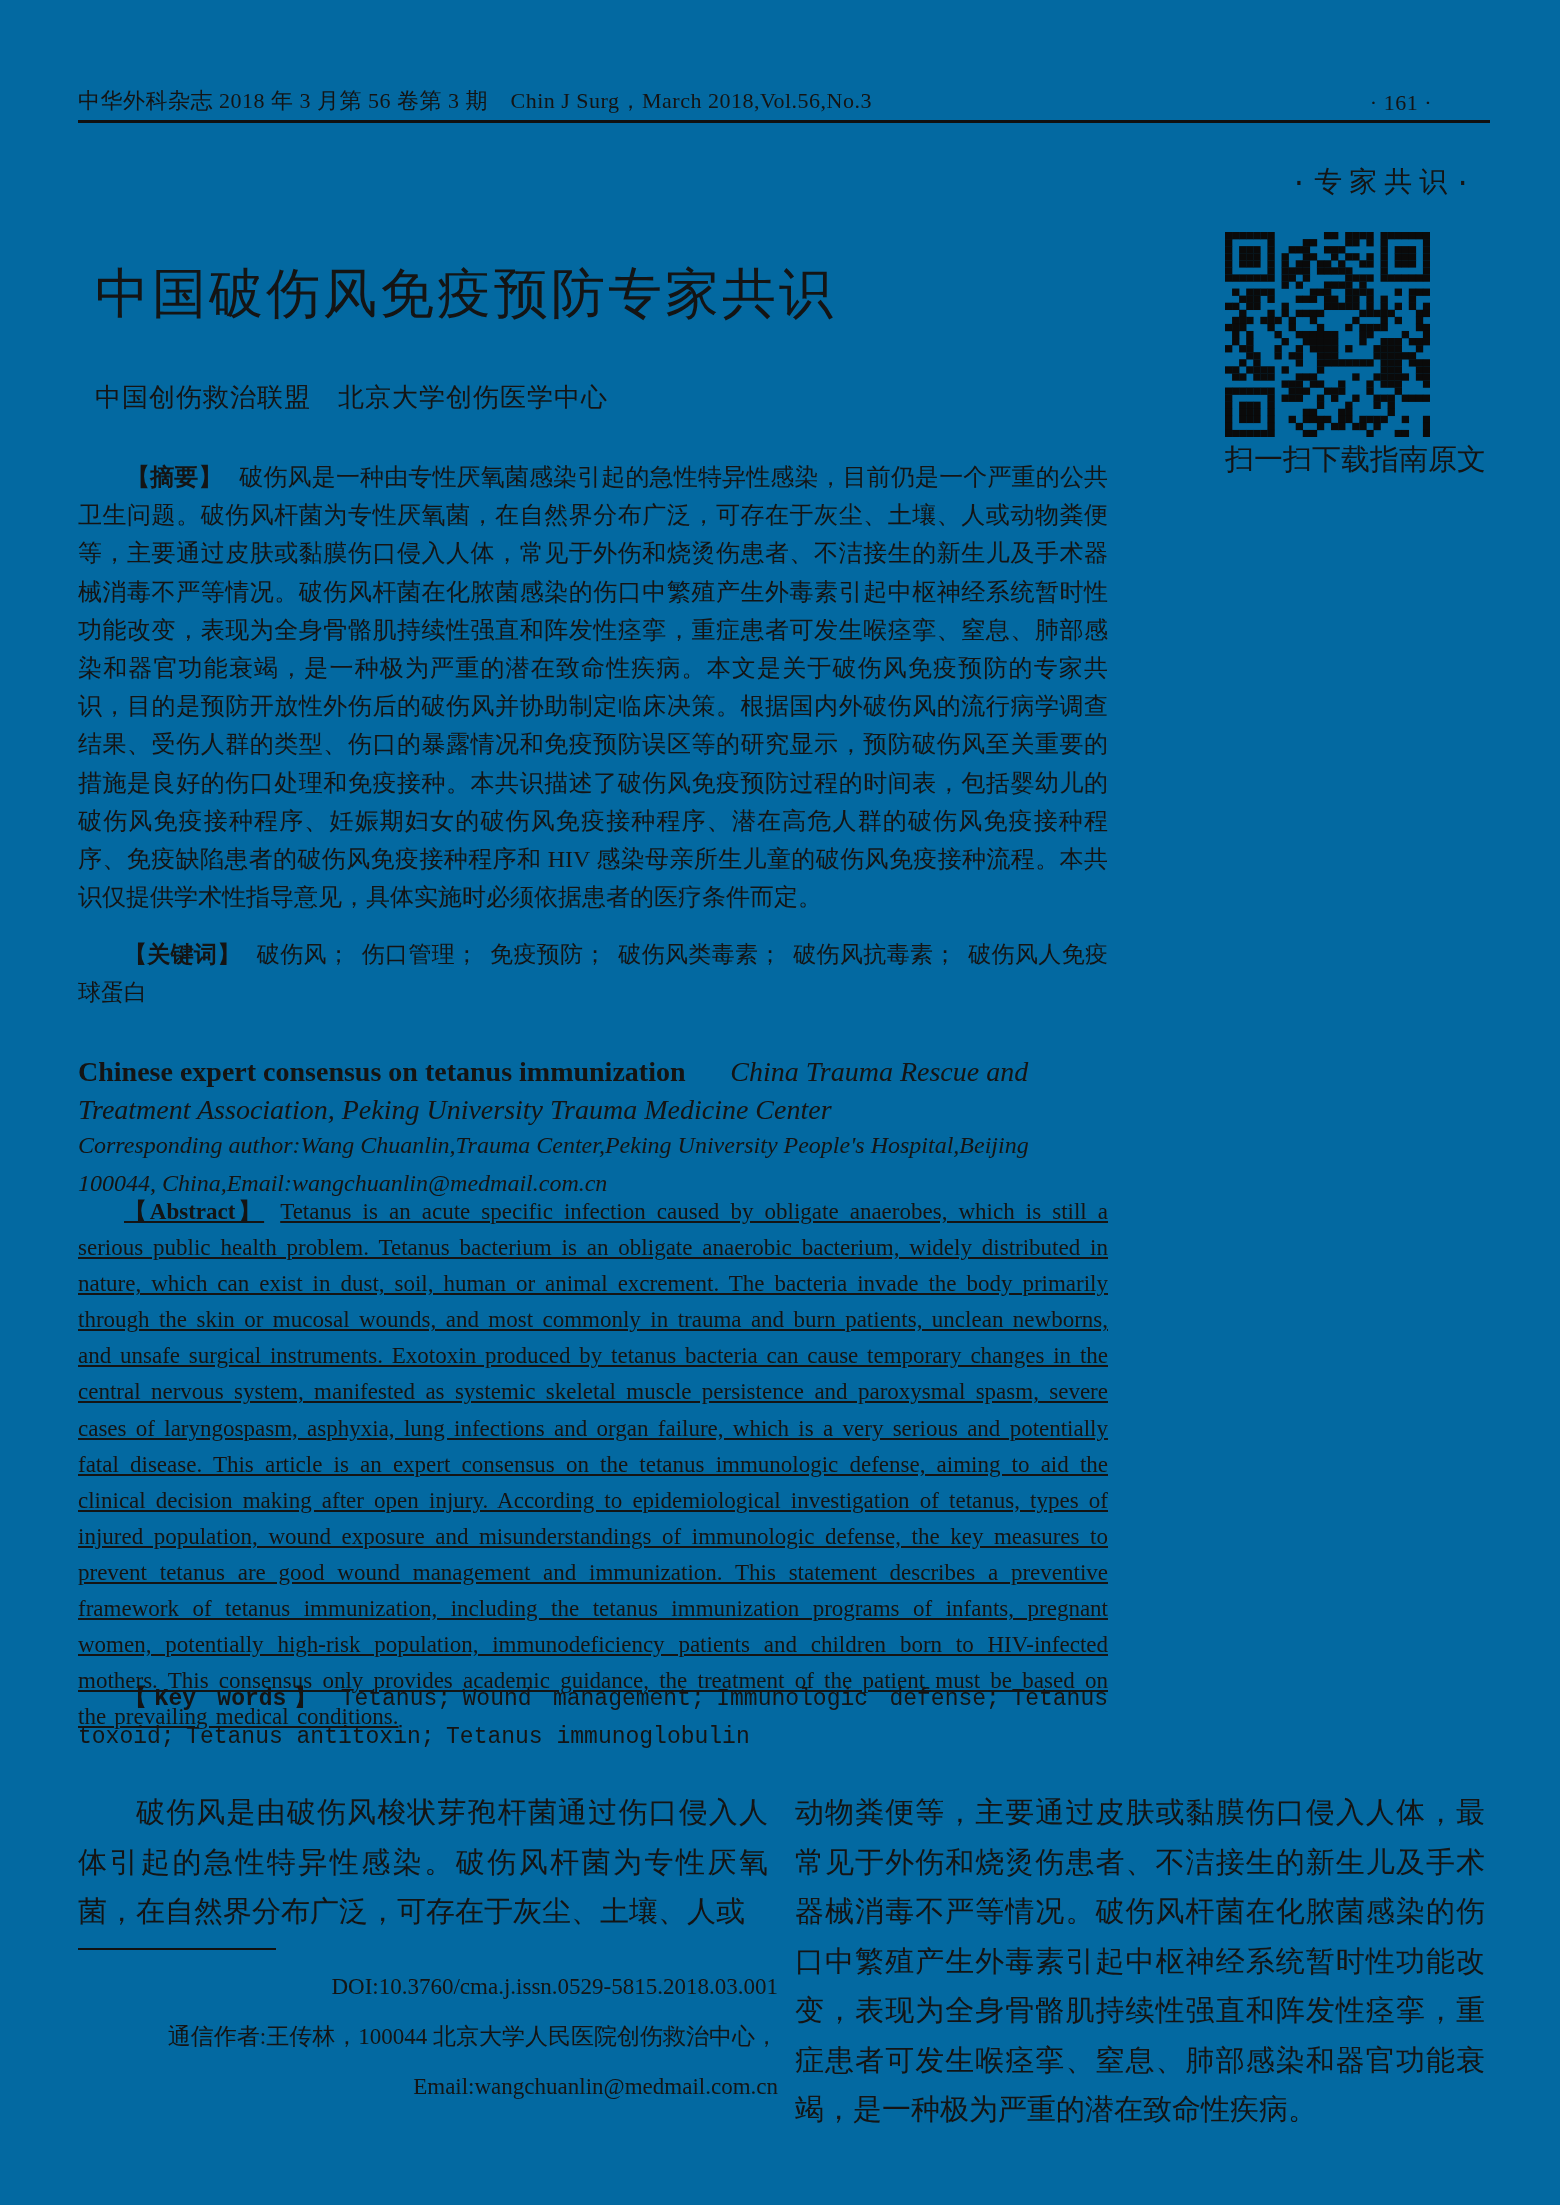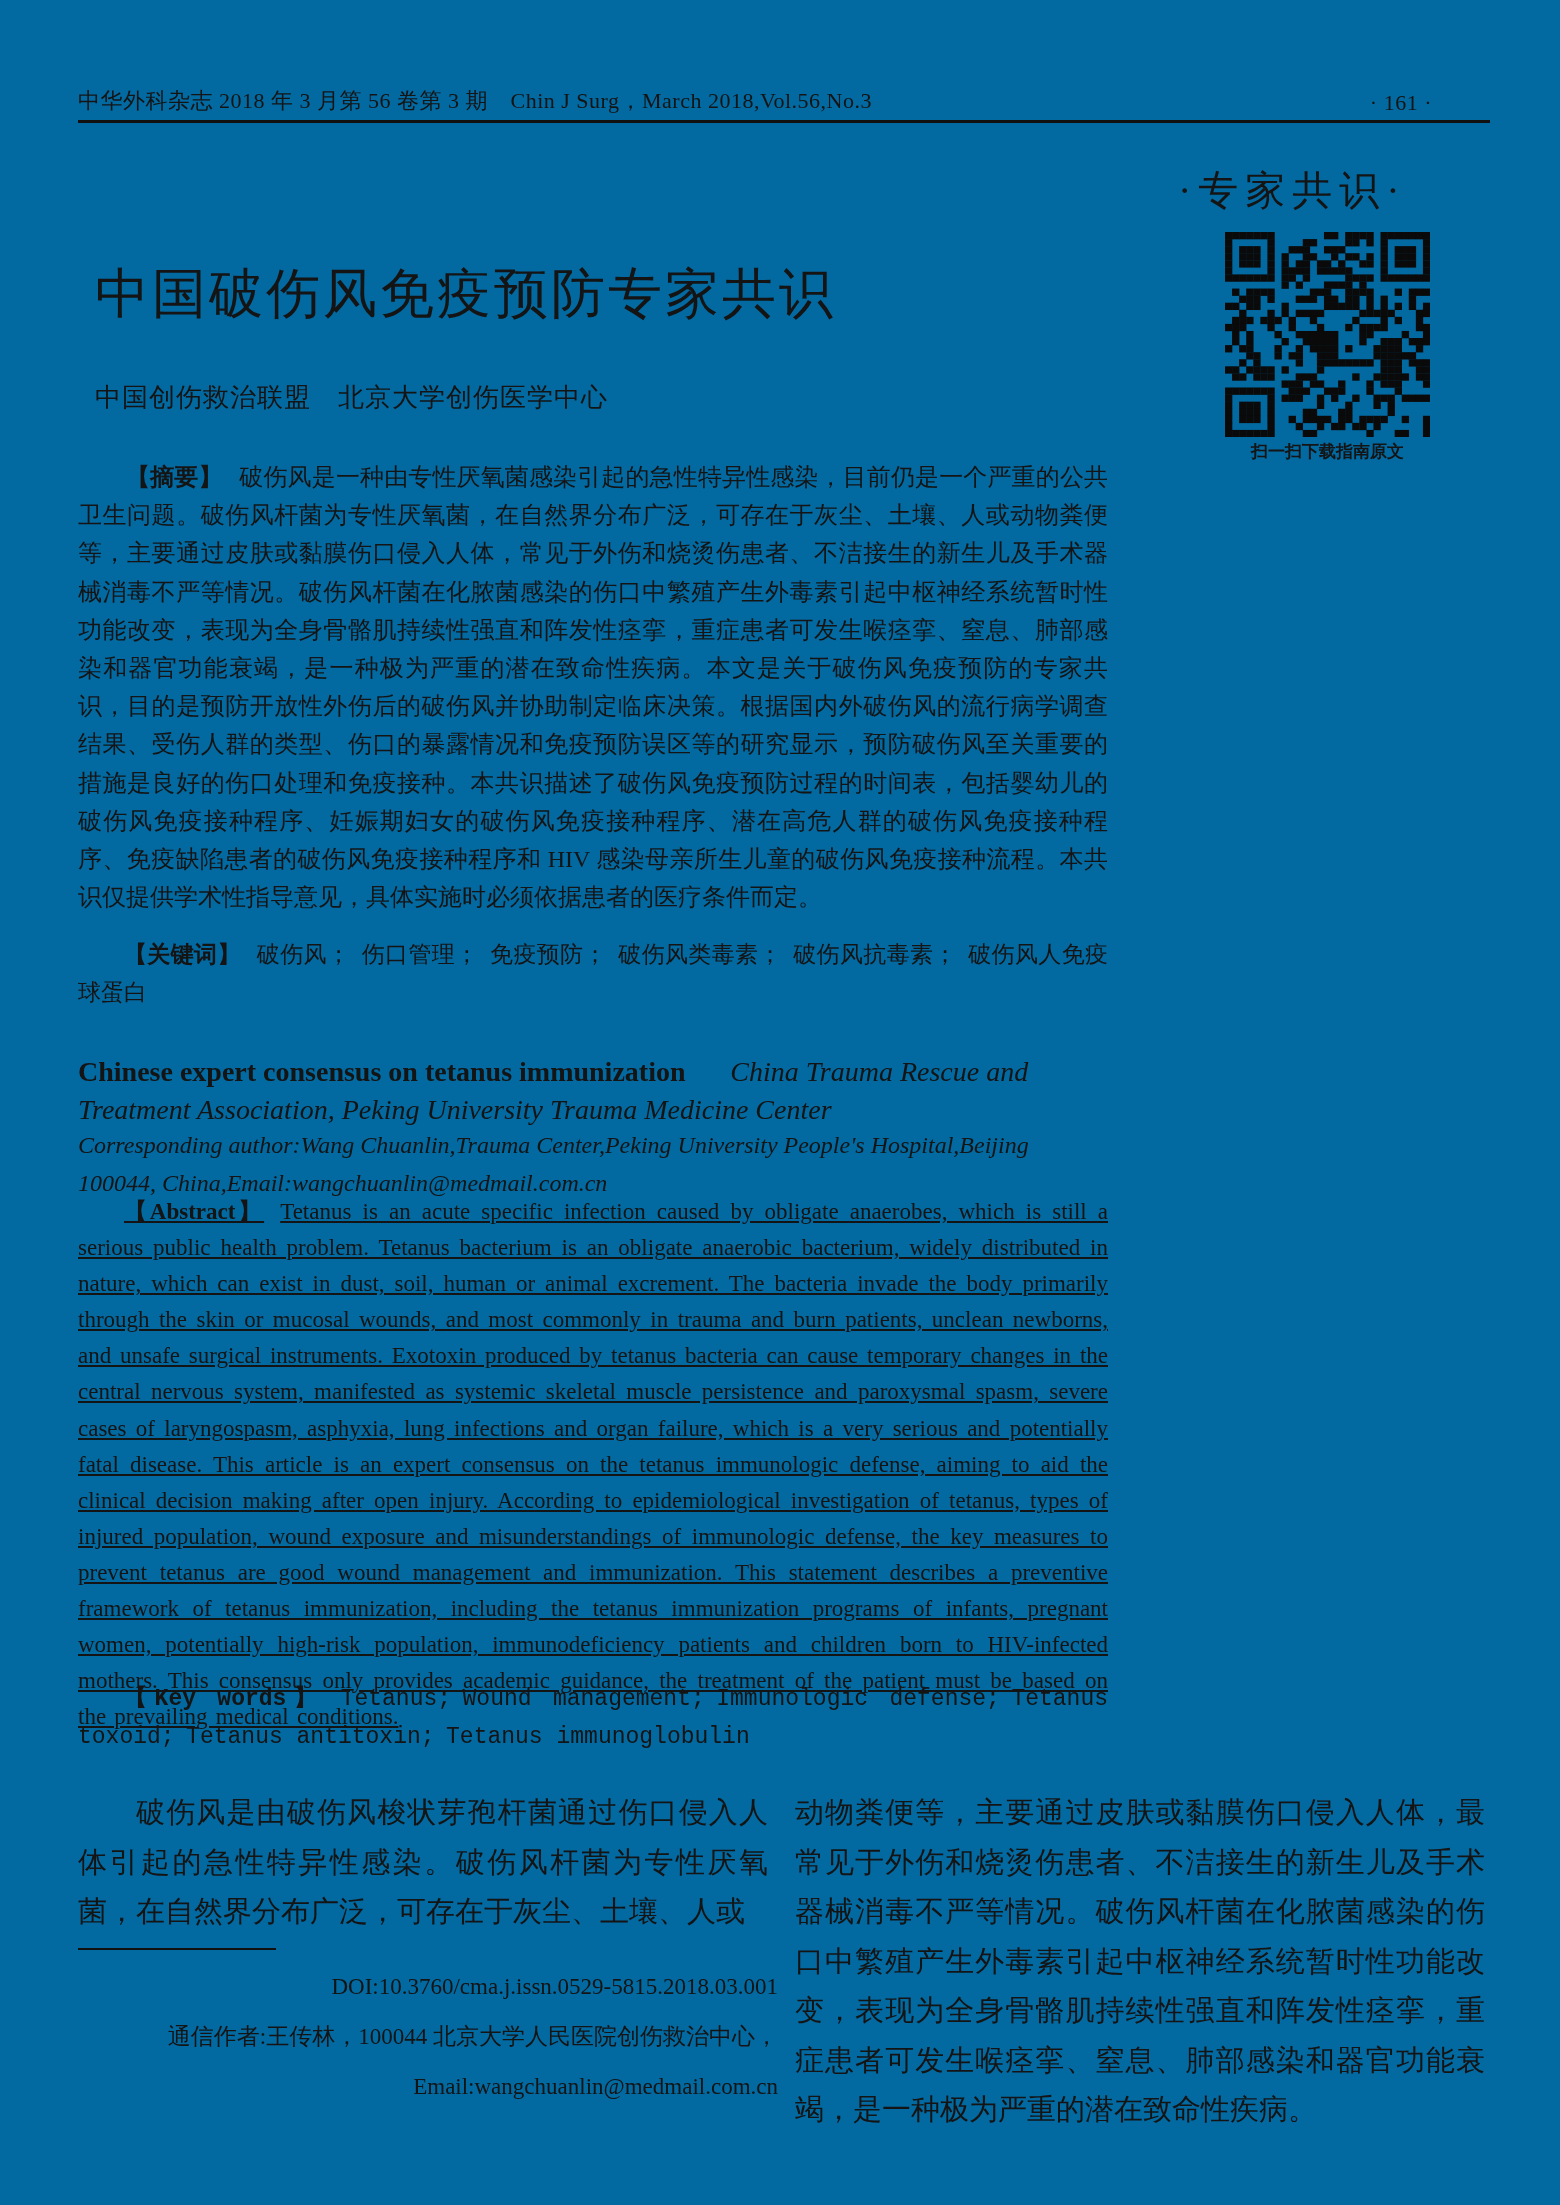--- a/index.html
+++ b/index.html
@@ -10,29 +10,29 @@
   
   .page-header{
     position:absolute;top:86px;left:78px;width:1412px;
     display:flex;justify-content:space-between;align-items:flex-end;
     font-size:22px;letter-spacing:.5px;white-space:nowrap;
   }
   .page-header .pageno{margin-right:58px;}
   .header-rule{position:absolute;top:120px;left:78px;width:1412px;border-top:3px solid #111;}
   
   .column-tag{
-    position:absolute;top:163px;left:1178px;width:300px;text-align:left;
-    font-size:40px;letter-spacing:7px;white-space:nowrap;
+    position:absolute;top:163px;left:1178px;width:300px;text-align:right;
+    font-size:28px;letter-spacing:7px;white-space:nowrap;font-family:Liberation Mono, monospace;
   }
   .qr-block{position:absolute;top:232px;left:1225px;width:205px;}
   .qr-block svg{display:block;width:205px;height:205px;fill:#0a0a0a;}
   .qr-caption{
     margin-top:3px;width:205px;text-align:center;white-space:nowrap;
     font-family:"Liberation Sans","DejaVu Sans",sans-serif;
-    font-size:17px;font-weight:700;letter-spacing:0px;
+    font-size:29px;font-weight:400;letter-spacing:0px;
   }
   
   .title{
     position:absolute;top:258px;left:95px;margin:0;
     font-size:54px;font-weight:400;letter-spacing:3px;white-space:nowrap;
   }
   .authors{position:absolute;top:380px;left:95px;font-size:26px;letter-spacing:1px;white-space:nowrap;}
   
   .block{position:absolute;left:78px;width:1030px;margin:0;}
   .cn-abstract{top:458px;font-size:24px;line-height:38.2px;text-align:justify;text-indent:2em;}

